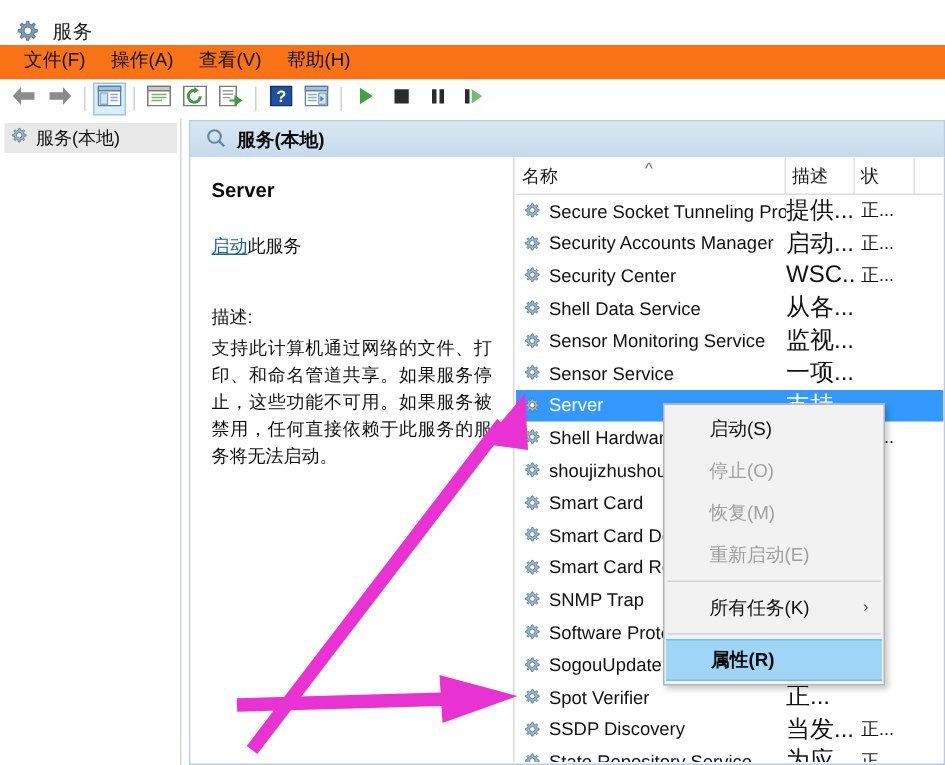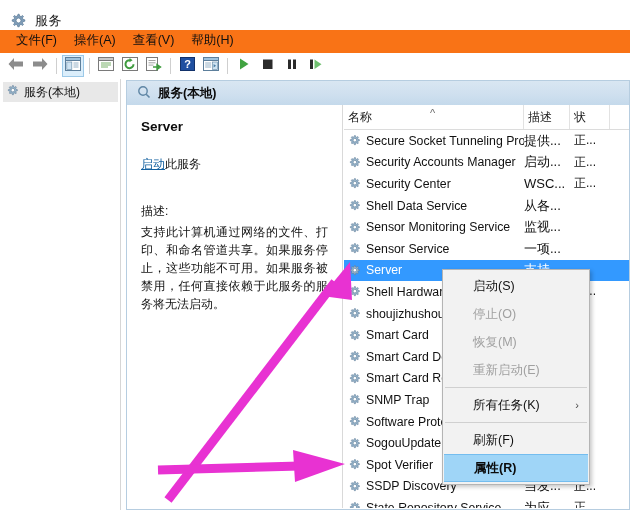--- a/index.html
+++ b/index.html
@@ -170,21 +170,21 @@
   .row {
     display: flex; height: 21.6px; align-items: center;
     font-size: 12.3px; color: #111;
     white-space: nowrap;
   }
   .row.selected { background: #3399ff; color: #ffffff; }
   .cell-name {
     width: 180px; display: flex; align-items: center; gap: 5px;
     padding-left: 4px; box-sizing: border-box; overflow: hidden;
   }
-  .cell-desc { width: 46px; overflow: hidden; font-size: 13px; }
+  .cell-desc { width: 46px; overflow: hidden; font-size: 16px; }
   .cell-state { width: 40px; overflow: hidden; font-size: 12px; padding-left: 4px;}
   .nm { overflow: hidden; text-overflow: clip; }
 
   
   .ctx {
     position: absolute; left: 442px; top: 269px; width: 148px;
     background: #f2f2f2;
     border: 1px solid #b4b4b4;
     box-shadow: 2px 2px 4px rgba(0,0,0,.22);
     padding: 2px 0 2px 0;
@@ -687,23 +687,20 @@
       </div>
       <div class="ctx-item disabled">
         <span>重新启动(E)</span>
       </div>
       <div class="ctx-sep"></div>
       <div class="ctx-item">
         <span>所有任务(K)</span>
         <span class="sub-arrow">›</span>
       </div>
       <div class="ctx-sep"></div>
-      <div class="ctx-item">
-        <span>刷新(F)</span>
-      </div>
       <div class="ctx-item highlight">
         <span>属性(R)</span>
       </div>
     </div>
 
   <svg class="anno">
     <g>
       <path d="M168 500 L335 282" stroke="#e832d2" stroke-width="9" fill="none"></path>
       <path d="M350 262 L322 296 L352 300 Z" fill="#e832d2"></path>
     </g>

